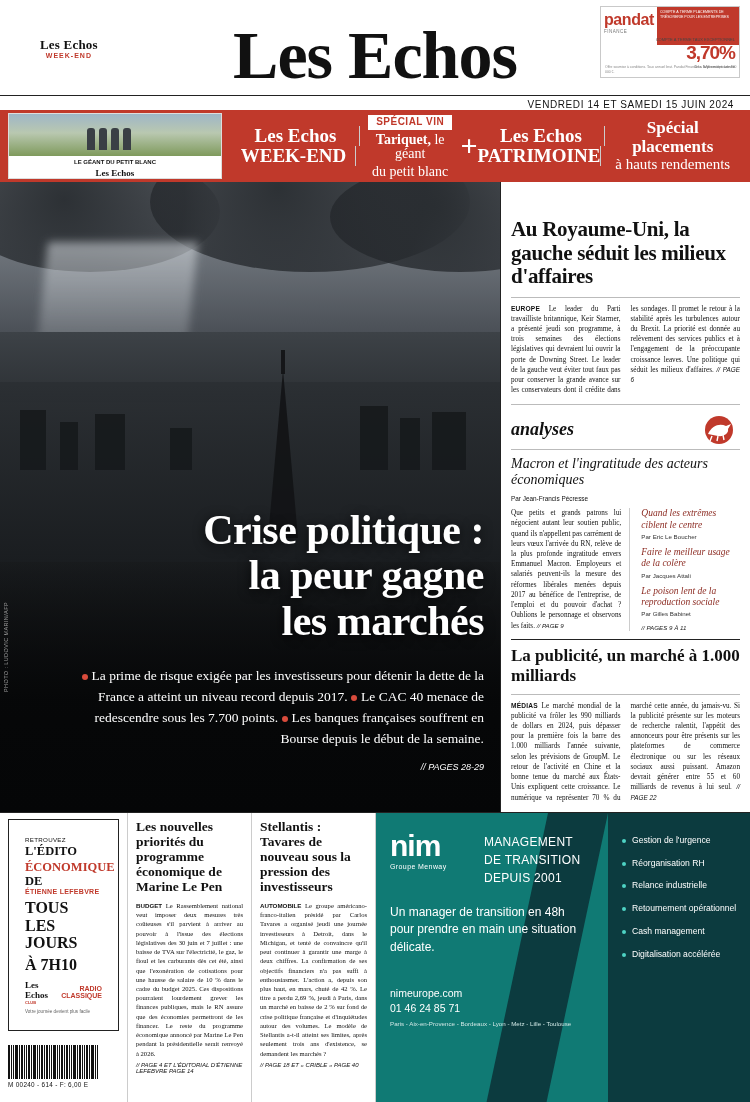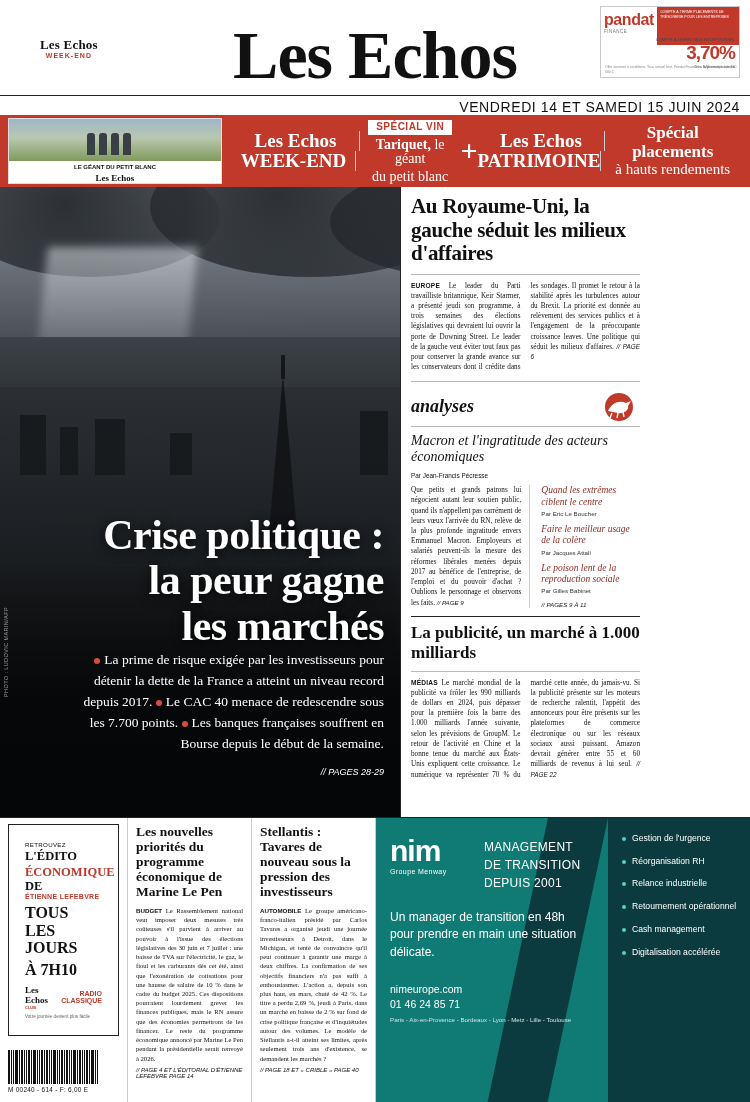--- a/index.html
+++ b/index.html
@@ -48,23 +48,23 @@
   .pandat .pd-logo .pd-name { font-size:16px; font-weight:bold; color:#c0392b; letter-spacing:-0.4px;}
   .pandat .pd-logo .pd-sub { font-size:4.5px; color:#777; letter-spacing:.5px;}
   .pandat .pd-mid { flex:1; background:#c0392b; color:#fff; font-size:3.6px; line-height:1.35; padding:3px; }
   .pandat .pd-rate { position:absolute; right:4px; top:30px; text-align:right;}
   .pandat .pd-rate .r { font-size:19px; font-weight:bold; color:#c0392b; letter-spacing:-1px;}
   .pandat .pd-rate .rsub { font-size:4px; color:#444; }
   .pandat .pd-foot { position:absolute; left:4px; bottom:3px; font-size:3.4px; color:#888; line-height:1.3;}
   .dateline {
     text-align:right;
     font-family:"Liberation Sans",sans-serif;
-    font-size:14px;
+    font-size:10px;
     letter-spacing:.6px;
-    padding:3px 10px 0 0;
+    padding:3px 16px 0 0;
     color:#111;
   }
 
   
   .banner {
     height:72px;
     background:#c0392b;
     color:#fff;
     display:flex;
     align-items:stretch;
@@ -109,21 +109,21 @@
     font-weight:bold; font-size:10px; padding:2px 8px; display:inline-block; letter-spacing:.5px;
   }
   .bi-vin .tagsub { font-family:"Liberation Serif",serif; font-size:14px; margin-top:3px; }
   .bi-vin .tagsub b { font-weight:bold; }
   .plus { font-size:30px; font-weight:bold; line-height:1; }
   .bi-plc { font-family:"Liberation Serif",serif; font-size:17px; line-height:1.1; font-weight:bold;}
   .bi-plc span { display:block; font-weight:normal; font-size:15px;}
 
   
   .main { display:flex; height:630px; }
-  .left-col { width:400px; position:relative; background:#404040;border-radius:8px; }
+  .left-col { width:500px; position:relative; background:#404040;border-radius:8px; }
   .photo {
     position:absolute; inset:0;
     background:
       radial-gradient(circle at 22% 18%, rgba(255,255,255,0.10), rgba(0,0,0,0) 38%),
       linear-gradient(180deg,#5c6268 0%, #6f757a 12%, #3f4449 26%, #2a2e32 40%, #1d2023 58%, #141618 78%, #0d0e10 100%);
     overflow:hidden;
   }
   .sky-band {
     position:absolute; left:0; right:0; top:0; height:150px;
     background:linear-gradient(180deg,#8d939a 0%, #6e747b 45%, #4b5057 100%);
@@ -190,21 +190,21 @@
     color:#fff; font-family:"Liberation Sans",sans-serif; font-size:9px; font-style:italic;
   }
 
   
   .right-col {
     width:250px; padding:8px 10px 0 10px; background:#fff;
     border-left:1px solid #222;
   }
   .r-head {
     font-family:"Liberation Serif",serif; font-weight:bold;
-    font-size:21px; line-height:1.12; letter-spacing:-.3px;
+    font-size:21px; line-height:1.12; letter-spacing:-.3px;margin-top:28px;
   }
   .r-rule { border-top:1px solid #bbb; margin:8px 0 6px; }
   .r-body {
     font-family:"Liberation Serif",serif; font-size:7.2px; line-height:1.42;
     text-align:justify; column-count:2; column-gap:10px;
   }
   .r-body b.kick { font-family:"Liberation Sans",sans-serif; font-size:6.6px; letter-spacing:.2px;}
   .r-body .ref { font-family:"Liberation Sans",sans-serif; font-size:6.4px; font-style:italic;}
   .analyses-bar { display:flex; align-items:center; justify-content:space-between; margin-top:10px;}
   .analyses-title {
@@ -257,24 +257,24 @@
   .ad { flex:1; position:relative; background:#0d6e6e; color:#fff; overflow:hidden;}
   .ad .teal-left { position:absolute; left:0; top:0; bottom:0; width:62%; background:#107a74;}
   .ad .dark-right { position:absolute; right:0; top:0; bottom:0; width:38%; background:#0c3b3f;}
   .ad .cut { position:absolute; right:38%; top:0; width:60px; height:100%;
     background:#0c3b3f; transform:skewX(-12deg); transform-origin:top;}
   .ad-content { position:relative; padding:18px 14px;}
   .nim { font-family:"Liberation Sans",sans-serif; font-weight:bold; font-size:30px; letter-spacing:-1px; line-height:1;}
   .nim-sub { font-family:"Liberation Sans",sans-serif; font-size:7px; letter-spacing:.4px; margin-top:2px;}
   .nim-right { position:absolute; left:108px; top:20px; font-family:"Liberation Sans",sans-serif; font-size:12px; line-height:1.5; letter-spacing:.3px;}
   .ad-claim { font-family:"Liberation Sans",sans-serif; font-size:12px; line-height:1.45; margin-top:34px; max-width:200px;}
-  .ad-url { font-family:"Liberation Sans",sans-serif; font-size:10.5px; margin-top:22px;}
+  .ad-url { font-family:"Liberation Sans",sans-serif; font-size:10.5px; margin-top:31px;}
   .ad-phone { font-family:"Liberation Sans",sans-serif; font-size:10.5px; margin-top:3px;}
   .ad-cities { font-family:"Liberation Sans",sans-serif; font-size:6.2px; margin-top:6px; color:#cfe6e4;}
-  .ad-list { position:absolute; right:10px; top:15px; width:118px;}
+  .ad-list { position:absolute; right:10px; top:22px; width:118px;}
   .ad-list div { font-family:"Liberation Sans",sans-serif; font-size:8.6px; line-height:1.25; margin-bottom:12px; padding-left:10px; position:relative;}
   .ad-list div:before { content:""; position:absolute; left:0; top:4px; width:4px; height:4px; border-radius:50%; background:#4fd3c4;}
 </style>
 </head>
 <body>
 
 <div class="page">
 
   <div class="masthead">
     <div class="logo-left">

